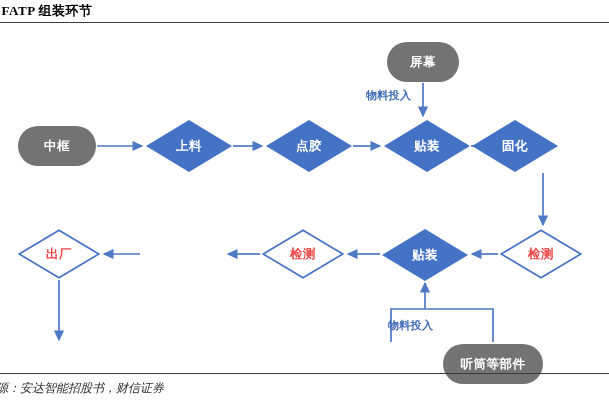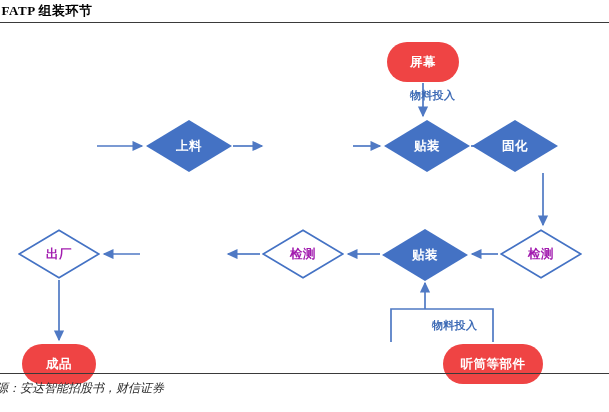--- a/index.html
+++ b/index.html
@@ -39,38 +39,38 @@
   .canvas svg{position:absolute;left:0;top:0;}
 
   
   .node{position:absolute;display:flex;align-items:center;justify-content:center;}
   .node span{
     font-weight:bold;font-size:12.5px;line-height:1;
     white-space:nowrap;letter-spacing:.5px;
   }
 
   .pill{
-    background:#ef4444;border-radius:22px;
+    background:#737373;border-radius:22px;
   }
   .pill span{color:#ffffff;}
 
   .dia-wrap{position:absolute;}
   .dia-wrap .glyph{position:absolute;left:0;top:0;width:100%;height:100%;}
   .dia-wrap .lbl{
     position:absolute;left:0;top:0;width:100%;height:100%;
     display:flex;align-items:center;justify-content:center;
     font-weight:bold;font-size:12.5px;white-space:nowrap;letter-spacing:.5px;
   }
   .dia-fill .lbl{color:#ffffff;font-family:Liberation Mono, monospace;}
-  .dia-open .lbl{color:#a21caf;}
+  .dia-open .lbl{color:#ef4444;}
 
   .edge-label{
     position:absolute;
     font-weight:bold;font-size:11px;color:#3f6cb6;
-    white-space:nowrap;letter-spacing:.3px;margin-left:44px;
+    white-space:nowrap;letter-spacing:.3px;
   }
 </style>
 </head>
 <body>
 
 <div class="page">
 
   <div class="fig-title">8:  FATP 组装环节</div>
   <div class="rule-top"></div>
 
@@ -101,32 +101,41 @@
         <line x1="59" y1="256" x2="59" y2="316"></line>
 
         <line x1="425" y1="285" x2="425" y2="259"></line>
       </g>
 
       <g stroke="#4f79c4" stroke-width="1.7" fill="none">
         <path d="M391,318 L391,285 L493,285 L493,318"></path>
       </g>
     </svg>
 
+    <div class="node pill" style="left:18px;top:102px;width:78px;height:40px;">
+      <span>中框</span>
+    </div>
 
     <div class="node pill" style="left:387px;top:18px;width:72px;height:40px;">
       <span>屏幕</span>
     </div>
 
     <div class="dia-wrap dia-fill" style="left:146px;top:96px;width:86px;height:52px;">
       <svg class="glyph" viewBox="0 0 86 52" preserveAspectRatio="none">
         <polygon points="43,0 86,26 43,52 0,26" fill="#4472C4"></polygon>
       </svg>
       <div class="lbl">上料</div>
     </div>
 
+    <div class="dia-wrap dia-fill" style="left:266px;top:96px;width:86px;height:52px;">
+      <svg class="glyph" viewBox="0 0 86 52" preserveAspectRatio="none">
+        <polygon points="43,0 86,26 43,52 0,26" fill="#4472C4"></polygon>
+      </svg>
+      <div class="lbl">点胶</div>
+    </div>
 
     <div class="dia-wrap dia-fill" style="left:384px;top:96px;width:86px;height:52px;">
       <svg class="glyph" viewBox="0 0 86 52" preserveAspectRatio="none">
         <polygon points="43,0 86,26 43,52 0,26" fill="#4472C4"></polygon>
       </svg>
       <div class="lbl">贴装</div>
     </div>
 
     <div class="dia-wrap dia-fill" style="left:472px;top:96px;width:86px;height:52px;">
       <svg class="glyph" viewBox="0 0 86 52" preserveAspectRatio="none">
@@ -157,23 +166,20 @@
     </div>
 
 
     <div class="dia-wrap dia-open" style="left:18px;top:205px;width:82px;height:50px;">
       <svg class="glyph" viewBox="0 0 82 50" preserveAspectRatio="none">
         <polygon points="41,1.2 80.8,25 41,48.8 1.2,25" fill="#ffffff" stroke="#4472C4" stroke-width="1.7"></polygon>
       </svg>
       <div class="lbl">出厂</div>
     </div>
 
-    <div class="node pill" style="left:22px;top:320px;width:74px;height:40px;">
-      <span>成品</span>
-    </div>
 
 
     <div class="node pill" style="left:443px;top:320px;width:100px;height:40px;text-align:center;">
       <span>听筒等部件</span>
     </div>
 
     <div class="edge-label" style="left:366px;top:64px;">物料投入</div>
 
     <div class="edge-label" style="left:388px;top:294px;">物料投入</div>
 

